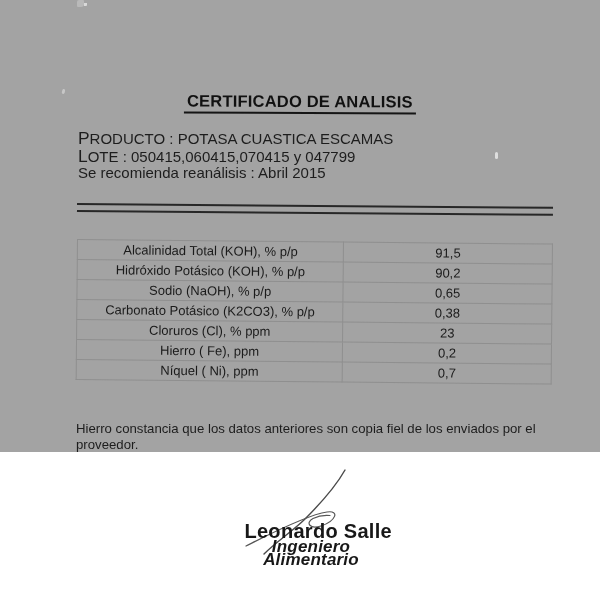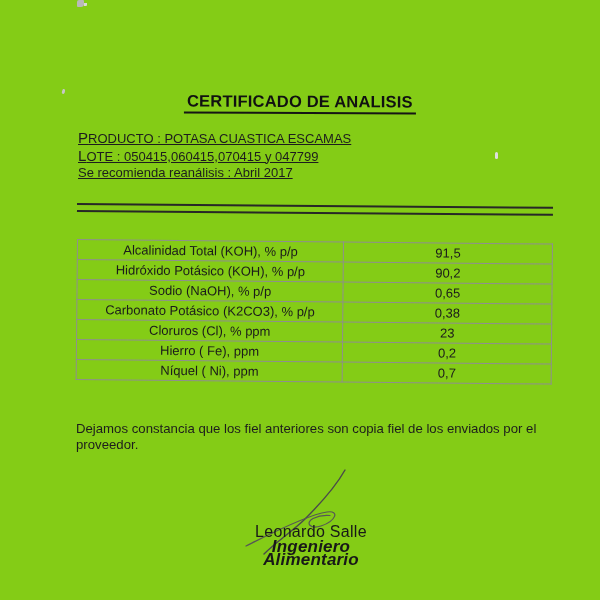--- a/index.html
+++ b/index.html
@@ -7,22 +7,22 @@
     padding: 0;
     width: 600px;
     height: 600px;
     background: #ffffff;
     font-family: "Liberation Sans", sans-serif;
     overflow: hidden;
   }
   .page {
     position: relative;
     width: 600px;
-    height: 600px;
-    background: #84cc16;
+    height: 452px;
+    background: #a3a3a3;
     color: #1f1f1f;
   }
   
   .artifact { position: absolute; pointer-events: none; }
   .artifact-top {
     left: 77px; top: 0; width: 7px; height: 7px;
     background: #b9b9b9; border-radius: 2px 1px 3px 1px;
     box-shadow: 5px 1px 0 -2px #d9d9d9;
   }
   .artifact-dot {
@@ -45,21 +45,21 @@
     font-weight: bold;
     color: #111;
     letter-spacing: 0.2px;
     border-bottom: 2.5px solid #151515;
     padding: 0 3px 1px 3px;
     transform: rotate(0.25deg);
   }
   
   .info-block {
     position: absolute; left: 78px; top: 130px; width: 470px;
-    font-size: 13px; line-height: 16.5px; color: #1d1d1d; text-decoration: underline;
+    font-size: 15px; line-height: 16.5px; color: #1d1d1d;
   }
   .info-line { white-space: nowrap; }
   .info-line.caps::first-letter { font-size: 1.16em; }
   
   .divider-rule {
     position: absolute; left: 77px; top: 203px; width: 476px; height: 5px;
     border-top: 2px solid #272727;
     border-bottom: 2px solid #272727;
     transform: rotate(0.45deg);
     transform-origin: left center;
@@ -91,22 +91,23 @@
   
   .signature-svg {
     position: absolute; left: 230px; top: 462px;
     width: 130px; height: 95px;
   }
   .sig-text {
     position: absolute; left: 230px; top: 524px; width: 162px;
     text-align: center; color: #181818;
   }
   .sig-name {
-    font-size: 16px; font-weight: normal; letter-spacing: 0.3px;
+    font-size: 20px; font-weight: bold; letter-spacing: 0.3px;
     line-height: 15px;
+    text-align: right;
   }
   .sig-title {
     font-size: 17px; font-weight: bold; letter-spacing: 0.2px;
     line-height: 13px; margin-top: 1px; font-style: italic;
   }
 </style>
 </head>
 <body>
 
 <div class="page">
@@ -115,21 +116,21 @@
   <div class="artifact artifact-dot"></div>
   <div class="artifact artifact-smudge"></div>
 
   <div class="title-wrap">
     <span class="title-text">CERTIFICADO DE ANALISIS</span>
   </div>
 
   <div class="info-block">
     <div class="info-line caps">PRODUCTO : POTASA CUASTICA ESCAMAS</div>
     <div class="info-line caps">LOTE : 050415,060415,070415 y 047799</div>
-    <div class="info-line">Se recomienda reanálisis : Abril 2017</div>
+    <div class="info-line">Se recomienda reanálisis : Abril 2015</div>
   </div>
 
   <div class="divider-rule"></div>
 
   <table class="analysis-table">
     <tbody>
       <tr>
         <td class="param">Alcalinidad Total (KOH), % p/p</td>
         <td class="value">91,5</td>
       </tr>
@@ -153,21 +154,21 @@
         <td class="param">Hierro ( Fe), ppm</td>
         <td class="value">0,2</td>
       </tr>
       <tr>
         <td class="param">Níquel ( Ni), ppm</td>
         <td class="value">0,7</td>
       </tr>
     </tbody>
   </table>
 
-  <div class="note-block">Dejamos constancia que los fiel anteriores son copia fiel de los enviados por el proveedor.</div>
+  <div class="note-block">Hierro constancia que los datos anteriores son copia fiel de los enviados por el proveedor.</div>
 
   <svg class="signature-svg" viewBox="0 0 130 95" aria-hidden="true">
     <path d="M 115,8 C 106,24 90,42 75,57 C 64,68 46,80 34,92" fill="none" stroke="#4a4a4a" stroke-width="1.4" stroke-linecap="round"></path>
     <path d="M 16,84 C 34,75 76,53 97,50 C 110,48 106,59 91,64 C 80,67.5 75,61 83,56.5 C 88,54 95,53 100,53.5" fill="none" stroke="#565656" stroke-width="1.2" stroke-linecap="round"></path>
   </svg>
 
   <div class="sig-text">
     <div class="sig-name">Leonardo Salle</div>
     <div class="sig-title">Ingeniero Alimentario</div>
   </div>

